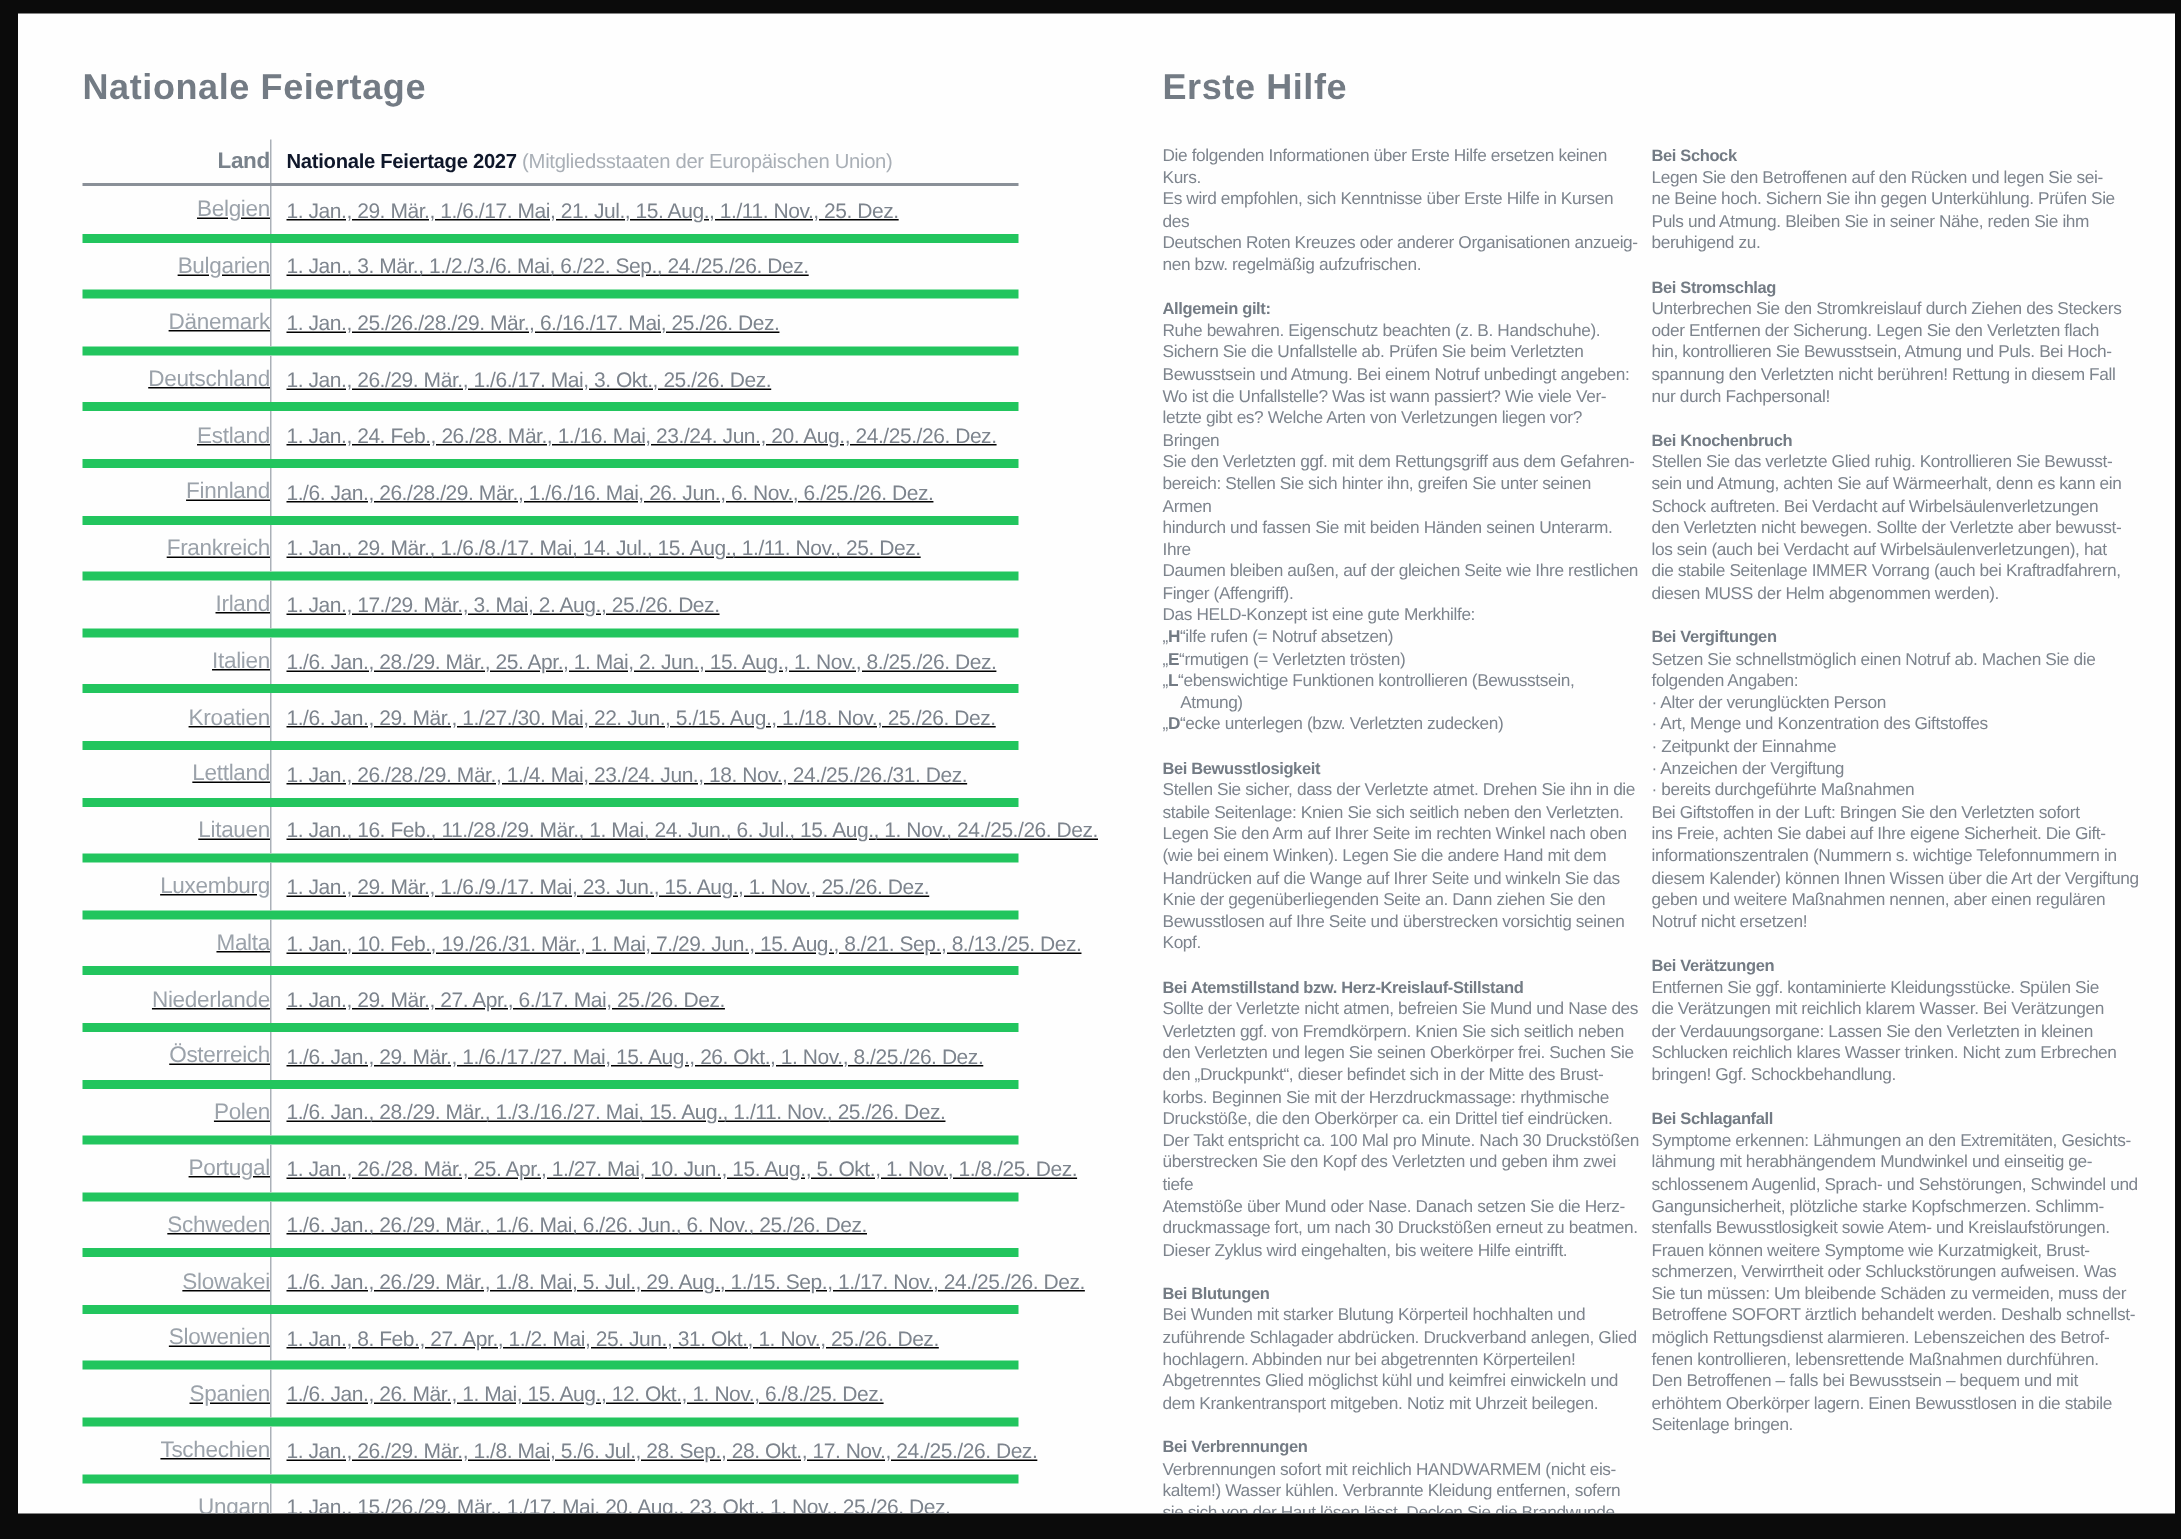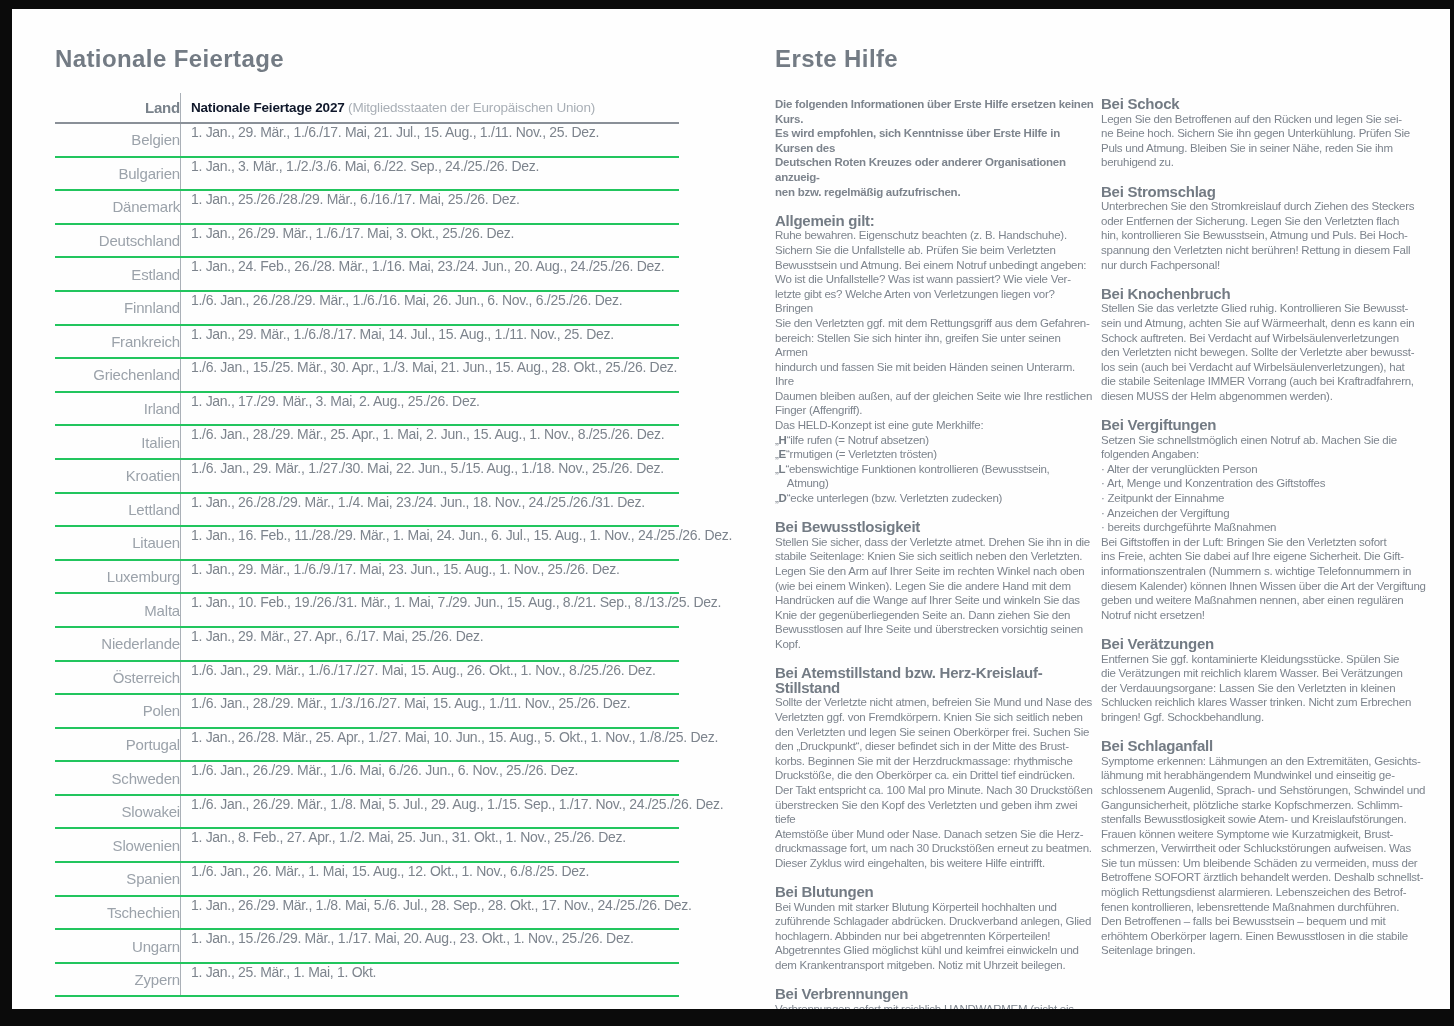--- a/index.html
+++ b/index.html
@@ -11,50 +11,50 @@
     position:absolute;left:12px;top:9px;width:1438px;height:1000px;
     background:#fefefe;overflow:hidden;
   }
   
   .holidays{position:absolute;left:43px;top:36px;width:624px;}
   .big-title{
     margin:0;font-size:24px;font-weight:bold;color:#737b84;letter-spacing:.4px;
   }
   .h-table{margin-top:20px;}
   .t-head{display:flex;height:29px;align-items:center;border-bottom:2px solid #8a9098;}
-  .t-row{display:flex;height:31.6px;border-bottom:2px solid #22c55e;}
+  .t-row{display:flex;height:31.6px;align-items:center;border-bottom:6px solid #22c55e;text-decoration:underline;}
   .t-land{
     width:126px;flex:0 0 126px;height:100%;display:flex;align-items:center;
     justify-content:flex-end;padding-right:0;box-sizing:border-box;
     border-right:1px solid #aab0b7;
     color:#9ba2aa;font-size:15px;letter-spacing:-0.2px;
   }
   .t-head .t-land{color:#79828b;font-weight:bold;}
   .t-dates{
     padding-left:10px;font-size:14px;letter-spacing:-0.3px;color:#7d848d;
     white-space:nowrap;
   }
   .t-head .t-dates{font-size:13.5px;letter-spacing:-0.2px;white-space:nowrap;}
   .t-head .ttl-bold{font-weight:bold;color:#0f172a;}
   .t-head .ttl-note{color:#a9afb6;}
   
   .firstaid{position:absolute;left:763px;top:36px;width:672px;}
   .fa-cols{display:flex;margin-top:24px;}
   .fa-col{width:320px;flex:0 0 320px;}
   .fa-col + .fa-col{width:334px;flex:0 0 334px;margin-left:6px;}
   .fa-h{
-    margin:14.6px 0 0 0;font-size:15px;line-height:14.6px;letter-spacing:-0.25px;
+    margin:14.6px 0 0 0;font-size:11px;line-height:14.6px;letter-spacing:-0.25px;
     color:#737b84;font-weight:bold;
   }
   .fa-p{
     margin:0;font-size:11.5px;line-height:14.6px;letter-spacing:-0.25px;
     color:#7d848d;white-space:pre-line;
   }
   .fa-p b{color:#737b84;}
-  .fa-col > :first-child{margin-top:0;font-weight:bold;}
+  .fa-col > :first-child{margin-top:0;}
 </style>
 </head>
 <body>
 
 <div class="page">
 
   <section class="holidays">
     <h1 class="big-title">Nationale Feiertage</h1>
     <div class="h-table">
       <div class="t-head">
@@ -84,24 +84,20 @@
             <div class="t-land">Estland</div>
             <div class="t-dates">1. Jan., 24. Feb., 26./28. Mär., 1./16. Mai, 23./24. Jun., 20. Aug., 24./25./26. Dez.</div>
           </div>
           <div class="t-row">
             <div class="t-land">Finnland</div>
             <div class="t-dates">1./6. Jan., 26./28./29. Mär., 1./6./16. Mai, 26. Jun., 6. Nov., 6./25./26. Dez.</div>
           </div>
           <div class="t-row">
             <div class="t-land">Frankreich</div>
             <div class="t-dates">1. Jan., 29. Mär., 1./6./8./17. Mai, 14. Jul., 15. Aug., 1./11. Nov., 25. Dez.</div>
-          </div>
-          <div class="t-row">
-            <div class="t-land">Griechenland</div>
-            <div class="t-dates">1./6. Jan., 15./25. Mär., 30. Apr., 1./3. Mai, 21. Jun., 15. Aug., 28. Okt., 25./26. Dez.</div>
           </div>
           <div class="t-row">
             <div class="t-land">Irland</div>
             <div class="t-dates">1. Jan., 17./29. Mär., 3. Mai, 2. Aug., 25./26. Dez.</div>
           </div>
           <div class="t-row">
             <div class="t-land">Italien</div>
             <div class="t-dates">1./6. Jan., 28./29. Mär., 25. Apr., 1. Mai, 2. Jun., 15. Aug., 1. Nov., 8./25./26. Dez.</div>
           </div>
           <div class="t-row">

